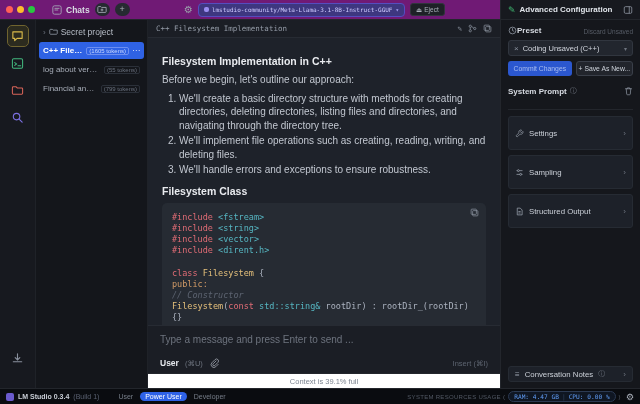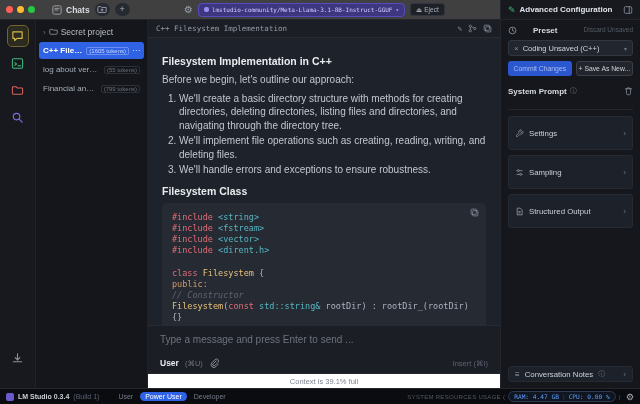--- a/index.html
+++ b/index.html
@@ -3,21 +3,21 @@
 <meta charset="utf-8">
 <style>
   * { margin:0; padding:0; box-sizing:border-box; }
   html,body { background:#000; }
   body { font-family:"Liberation Sans","DejaVu Sans",sans-serif; }
   .app { width:640px; height:404px; display:flex; flex-direction:column; background:#0f1115; overflow:hidden; color:#c2c7d0; }
   .top { flex:1; display:flex; min-height:0; }
   .left-col { width:500px; display:flex; flex-direction:column; min-height:0; }
 
   
-  .titlebar { height:20px; background:#404040; border-bottom:1px solid #23262c; display:flex; align-items:center; padding:0 6px; gap:5px; flex:none; }
+  .titlebar { height:20px; background:#701a75; border-bottom:1px solid #23262c; display:flex; align-items:center; padding:0 6px; gap:5px; flex:none; }
   .traffic { display:flex; gap:4px; margin-right:4px; }
   .tl { width:7px; height:7px; border-radius:50%; }
   .tl.red{ background:#ff5f57;} .tl.yel{ background:#febc2e;} .tl.grn{ background:#28c840;}
   .chats-tab { display:flex; align-items:center; gap:4px; font-size:8.5px; font-weight:bold; color:#d7dbe2; margin-left:8px; }
   .icon-btn { height:13px; min-width:15px; border-radius:7px; background:#262a31; display:flex; align-items:center; justify-content:center; color:#aab0ba; font-size:9px; line-height:1; }
   .gear { color:#9aa1ab; font-size:10px; margin-left:auto; }
   .model-pill { height:14px; background:#3e3780; border:1px solid #564cc0; border-radius:4px; display:flex; align-items:center; gap:3px; padding:0 5px; color:#cfcaff; font-family:"DejaVu Sans Mono",monospace; font-size:6px; }
   .model-dot { width:5px; height:5px; border-radius:2px; background:#9a8cf0; flex:none; }
   .model-caret { font-size:6px; color:#a79ef0; }
   .eject-btn { height:13px; border:1px solid #31353d; background:#1e2127; border-radius:3px; color:#aab0ba; font-size:6.5px; display:flex; align-items:center; gap:2px; padding:0 5px; margin-right:auto; }
@@ -65,21 +65,21 @@
   .role-short { font-size:7.5px; color:#6d737e; }
   .insert { margin-left:auto; font-size:7.5px; color:#5d6470; }
   .context-line { flex:none; height:15px; line-height:15px; text-align:center; font-size:7.5px; color:#7d8591; background:#ffffff; border-top:1px solid #23262c; }
 
   
   .right-panel { flex:1; background:#15171c; border-left:1px solid #23262c; display:flex; flex-direction:column; min-height:0; }
   .rp-header { height:20px; flex:none; background:#17191f; border-bottom:1px solid #23262c; display:flex; align-items:center; gap:4px; padding:0 7px; font-size:8px; font-weight:bold; color:#dfe3e9; }
   .rp-pencil { color:#3fb971; font-size:9px; }
   .rp-collapse { margin-left:auto; color:#8a919e; }
   .rp-body { flex:1; min-height:0; display:flex; flex-direction:column; padding:6px 7px; }
-  .preset-row { display:flex; align-items:flex-start; gap:16px; font-size:8px; font-weight:bold; color:#d6dae1; margin-bottom:5px; }
+  .preset-row { display:flex; align-items:flex-end; gap:0; font-size:8px; font-weight:bold; color:#d6dae1; margin-bottom:5px; }
   .discard { margin-left:auto; font-size:6.5px; font-weight:normal; color:#565c66; }
   .preset-select { height:16px; background:#22262e; border:1px solid #31363f; border-radius:3px; display:flex; align-items:center; gap:4px; padding:0 5px; font-size:7.5px; color:#d2d6de; }
   .preset-select .x { color:#8a919e; font-size:8px; }
   .preset-select .caret { margin-left:auto; color:#6d737e; font-size:6px; }
   .preset-btns { display:flex; gap:4px; margin-top:5px; }
   .btn-commit { flex:1.15; height:15px; background:#2b57cf; border-radius:3px; color:#a9bdf0; font-size:6.8px; display:flex; align-items:center; justify-content:center; gap:2px; }
   .btn-save { flex:1; height:15px; background:#22252c; border:1px solid #3a3f49; border-radius:3px; color:#ced3db; font-size:6.8px; display:flex; align-items:center; justify-content:center; }
   .sp-header { display:flex; align-items:flex-end; gap:3px; margin:10px 0 4px; font-size:8px; font-weight:bold; color:#d6dae1; }
   .info-ic { color:#6d737e; font-size:7px; font-weight:normal; }
   .trash-ic { margin-left:auto; color:#8a919e; }
@@ -242,22 +242,22 @@
                 </ol>
               <h3>Filesystem Class</h3>
               <div class="code-block">
                 <span class="copy-ic">
                   <svg width="9" height="9" viewBox="0 0 12 12">
                       <rect x="1.5" y="1.5" width="7" height="7" rx="1" fill="none" stroke="#8a919e"></rect>
                       <rect x="3.5" y="3.5" width="7" height="7" rx="1" fill="none" stroke="#8a919e"></rect>
                     </svg>
                 </span>
                 <div id="code-pre">
+                    <div><span class="tok-kw">#include</span><span class="tok-pln"> </span><span class="tok-hdr">&lt;fstream&gt;</span></div>
                     <div><span class="tok-kw">#include</span><span class="tok-pln"> </span><span class="tok-hdr">&lt;string&gt;</span></div>
-                    <div><span class="tok-kw">#include</span><span class="tok-pln"> </span><span class="tok-hdr">&lt;fstream&gt;</span></div>
                     <div><span class="tok-kw">#include</span><span class="tok-pln"> </span><span class="tok-hdr">&lt;vector&gt;</span></div>
                     <div><span class="tok-kw">#include</span><span class="tok-pln"> </span><span class="tok-hdr">&lt;dirent.h&gt;</span></div>
                     <div>&nbsp;</div>
                     <div><span class="tok-kw">class</span><span class="tok-pln"> </span><span class="tok-cls">Filesystem</span><span class="tok-pln"> {</span></div>
                     <div><span class="tok-kw2">public:</span></div>
                     <div><span class="tok-cmt">    // Constructor</span></div>
                     <div><span class="tok-pln">    </span><span class="tok-cls">Filesystem</span><span class="tok-pln">(</span><span class="tok-kw">const</span><span class="tok-pln"> </span><span class="tok-type">std::string&amp;</span><span class="tok-pln"> rootDir) : rootDir_(rootDir) {}</span></div>
                   </div>
               </div>
             </div>

